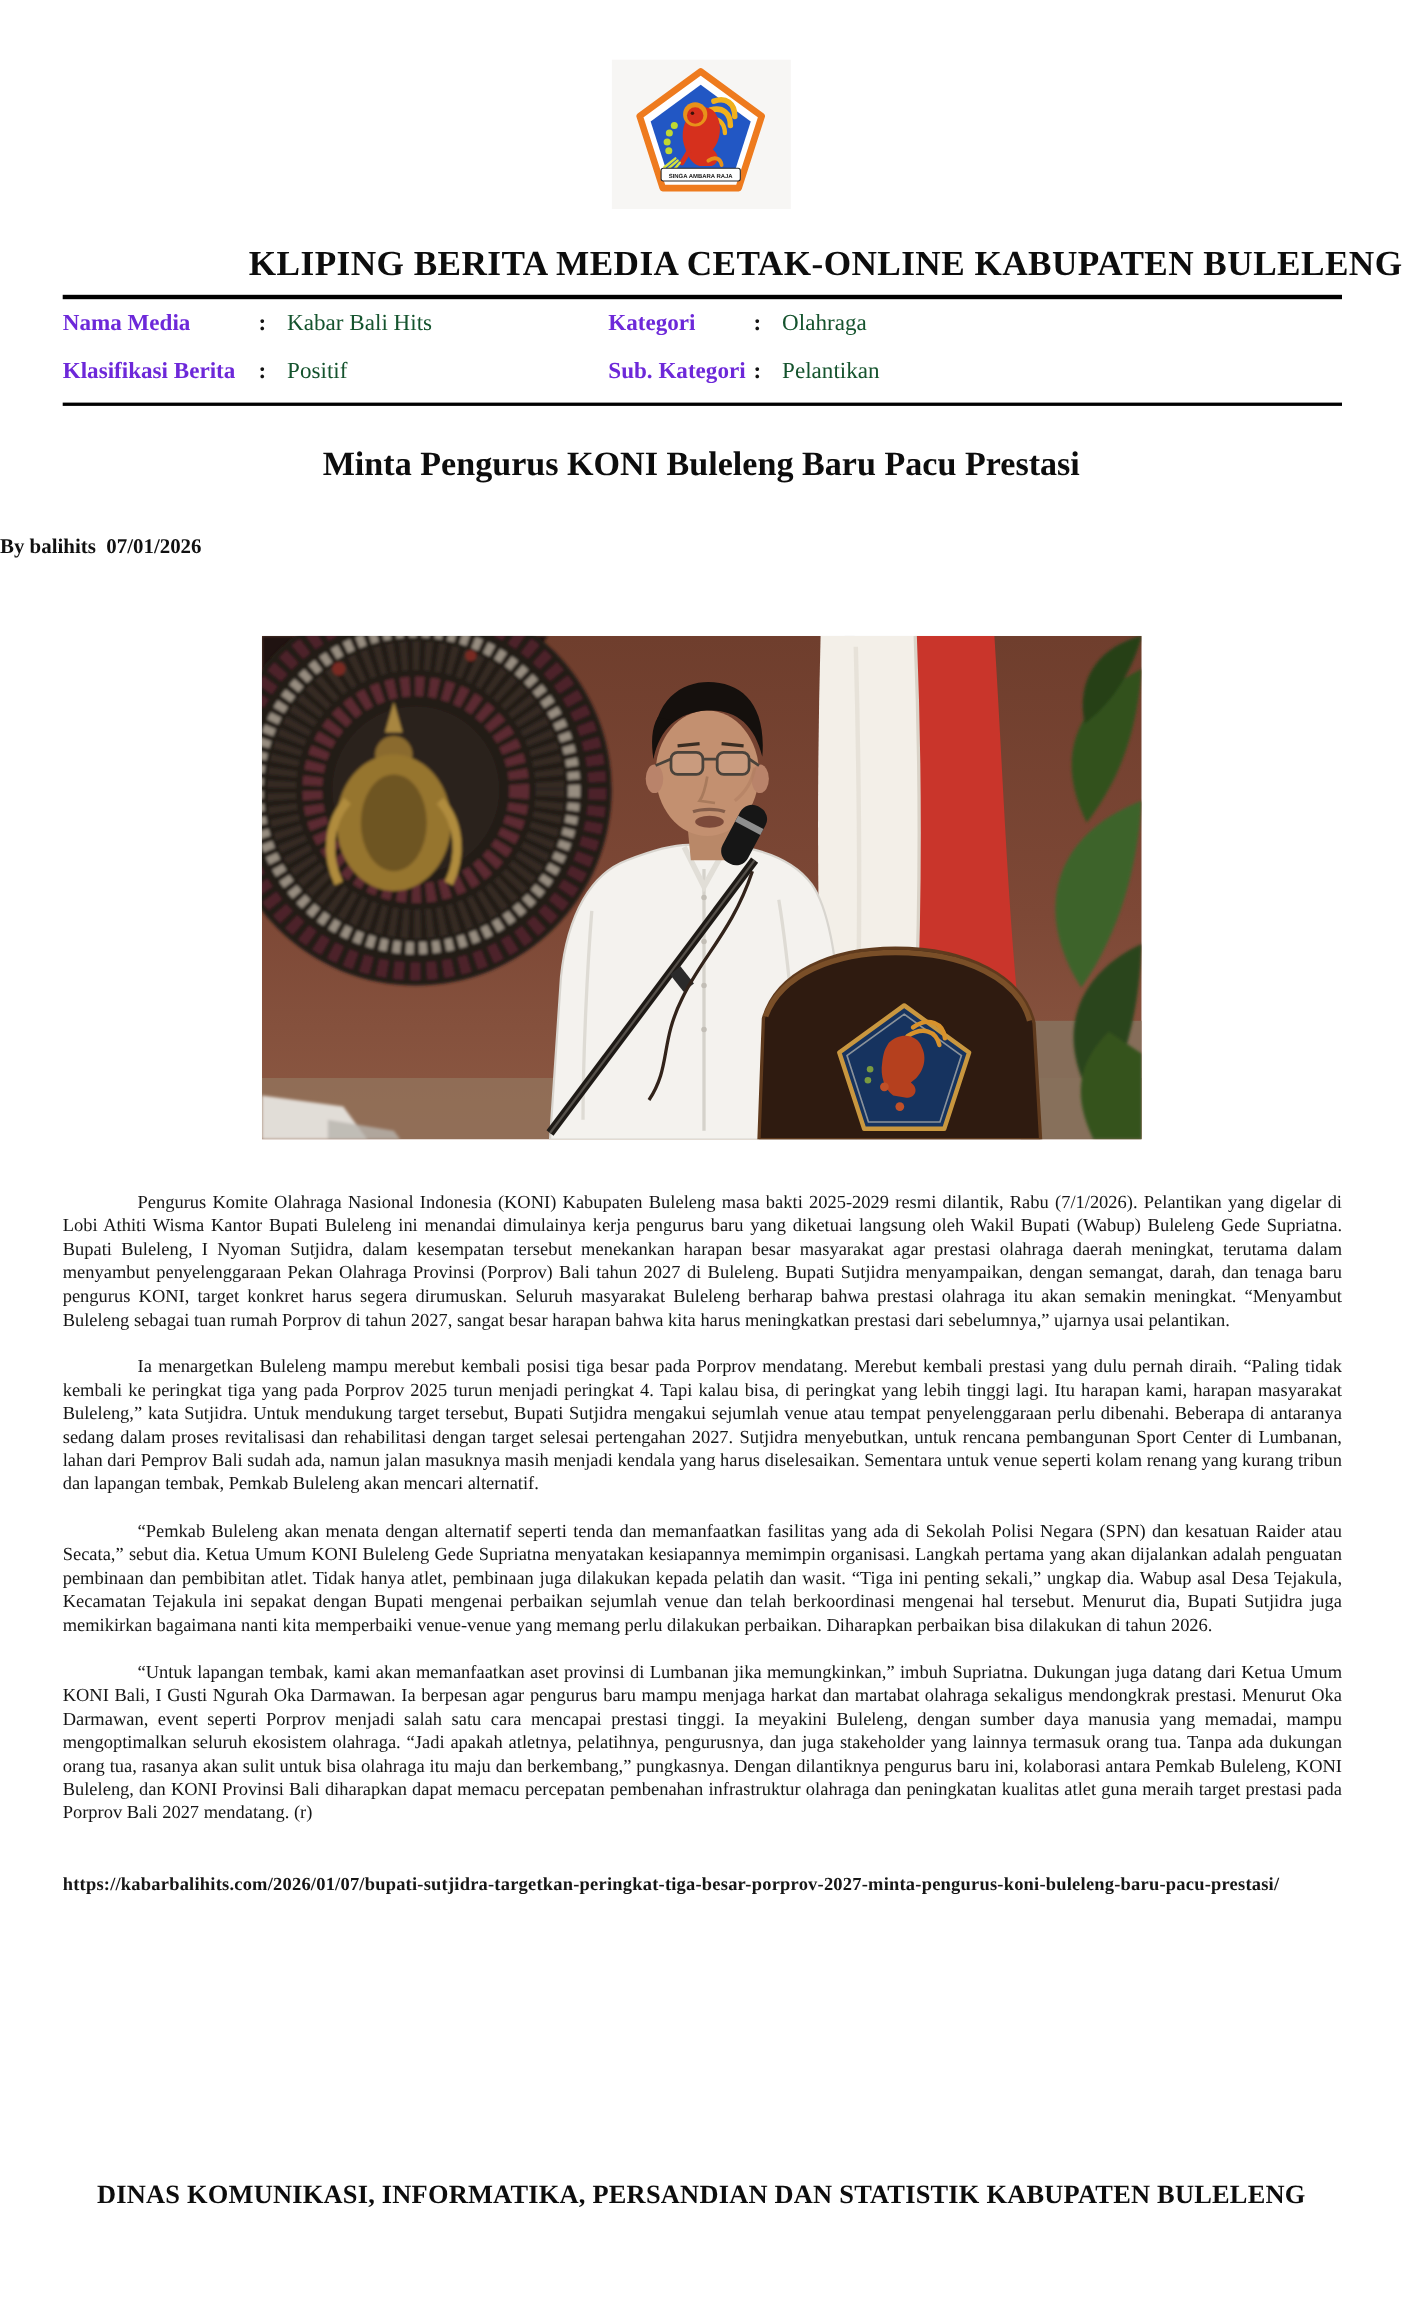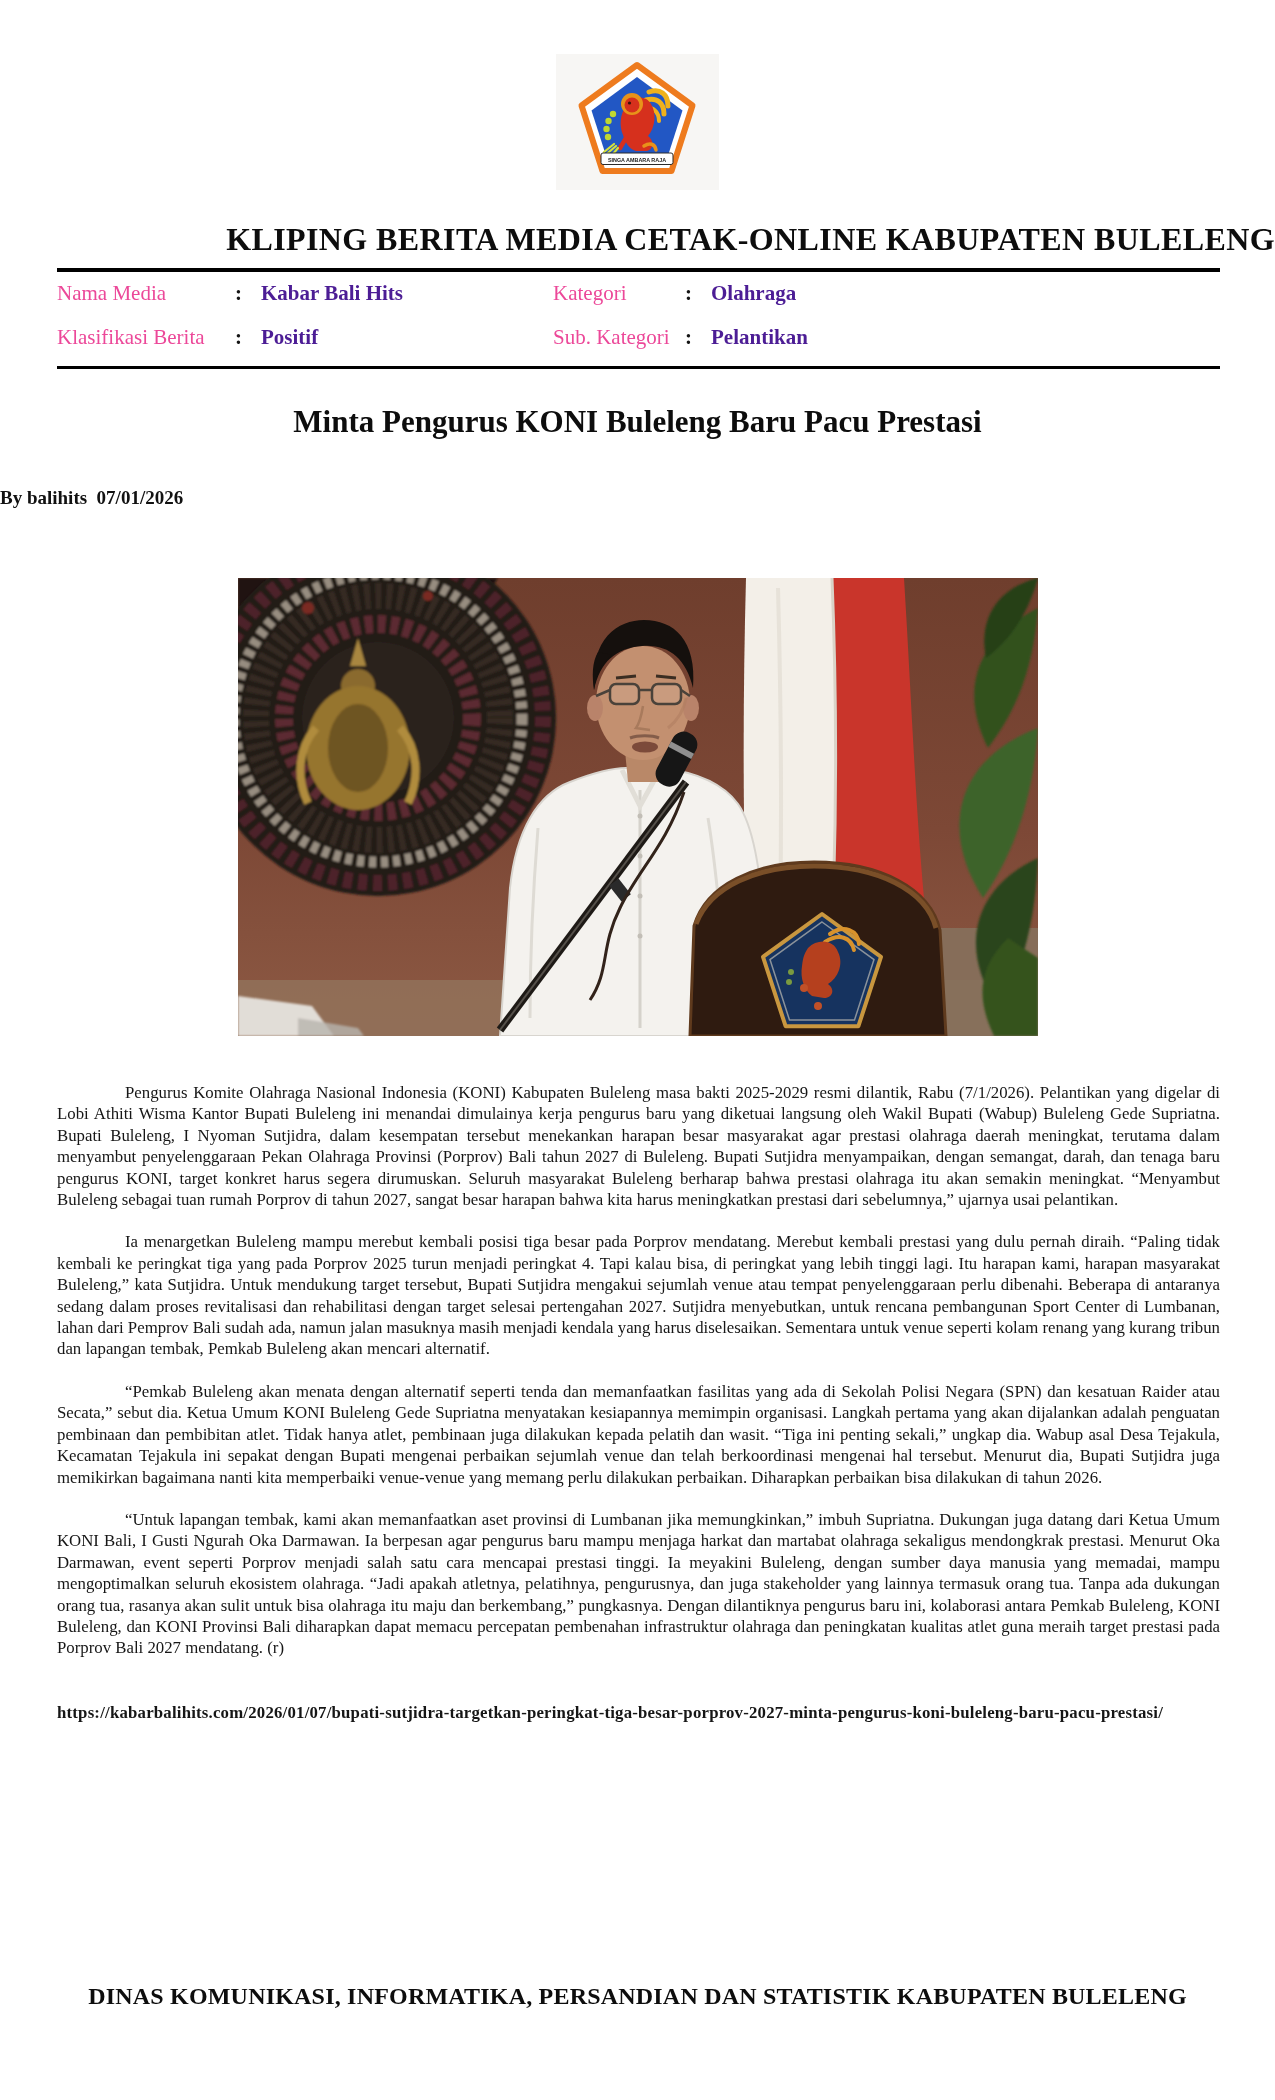--- a/index.html
+++ b/index.html
@@ -9,23 +9,23 @@
   
   .logo{position:absolute;left:556px;top:54px;width:163px;height:136px;}
   .header-title{position:absolute;left:0;top:221px;width:100%;text-align:right;
     font-weight:bold;font-size:32px;line-height:36px;letter-spacing:.4px;color:#0d0d0d;}
   .rule-thick{position:absolute;left:57px;top:268px;width:1163px;height:4px;background:#000;}
   .rule-thin{position:absolute;left:57px;top:366px;width:1163px;height:3px;background:#000;}
 
   
   .meta{position:absolute;left:57px;top:281px;width:1163px;font-size:21px;}
   .meta-row{display:grid;grid-template-columns:178px 26px 292px 132px 26px 1fr;align-items:baseline;height:44px;}
-  .meta-label{font-weight:normal;color:#ec4899;}
+  .meta-label{font-weight:bold;color:#6d28d9;}
   .meta-colon{font-weight:bold;text-align:left;}
-  .meta-value{font-weight:bold;color:#4c1d95;}
+  .meta-value{font-weight:normal;color:#14532d;}
 
   
   .article-title{position:absolute;left:0;top:400px;width:100%;text-align:center;
     font-weight:bold;font-size:31px;line-height:43px;color:#0d0d0d;}
   .byline{position:absolute;left:0;top:487px;width:100%;text-align:left;
     font-weight:bold;font-size:19px;white-space:pre-wrap;color:#111;}
 
   
   .photo{position:absolute;left:238px;top:578px;width:800px;height:458px;overflow:hidden;}
   .photo svg{display:block;width:100%;height:100%;}

